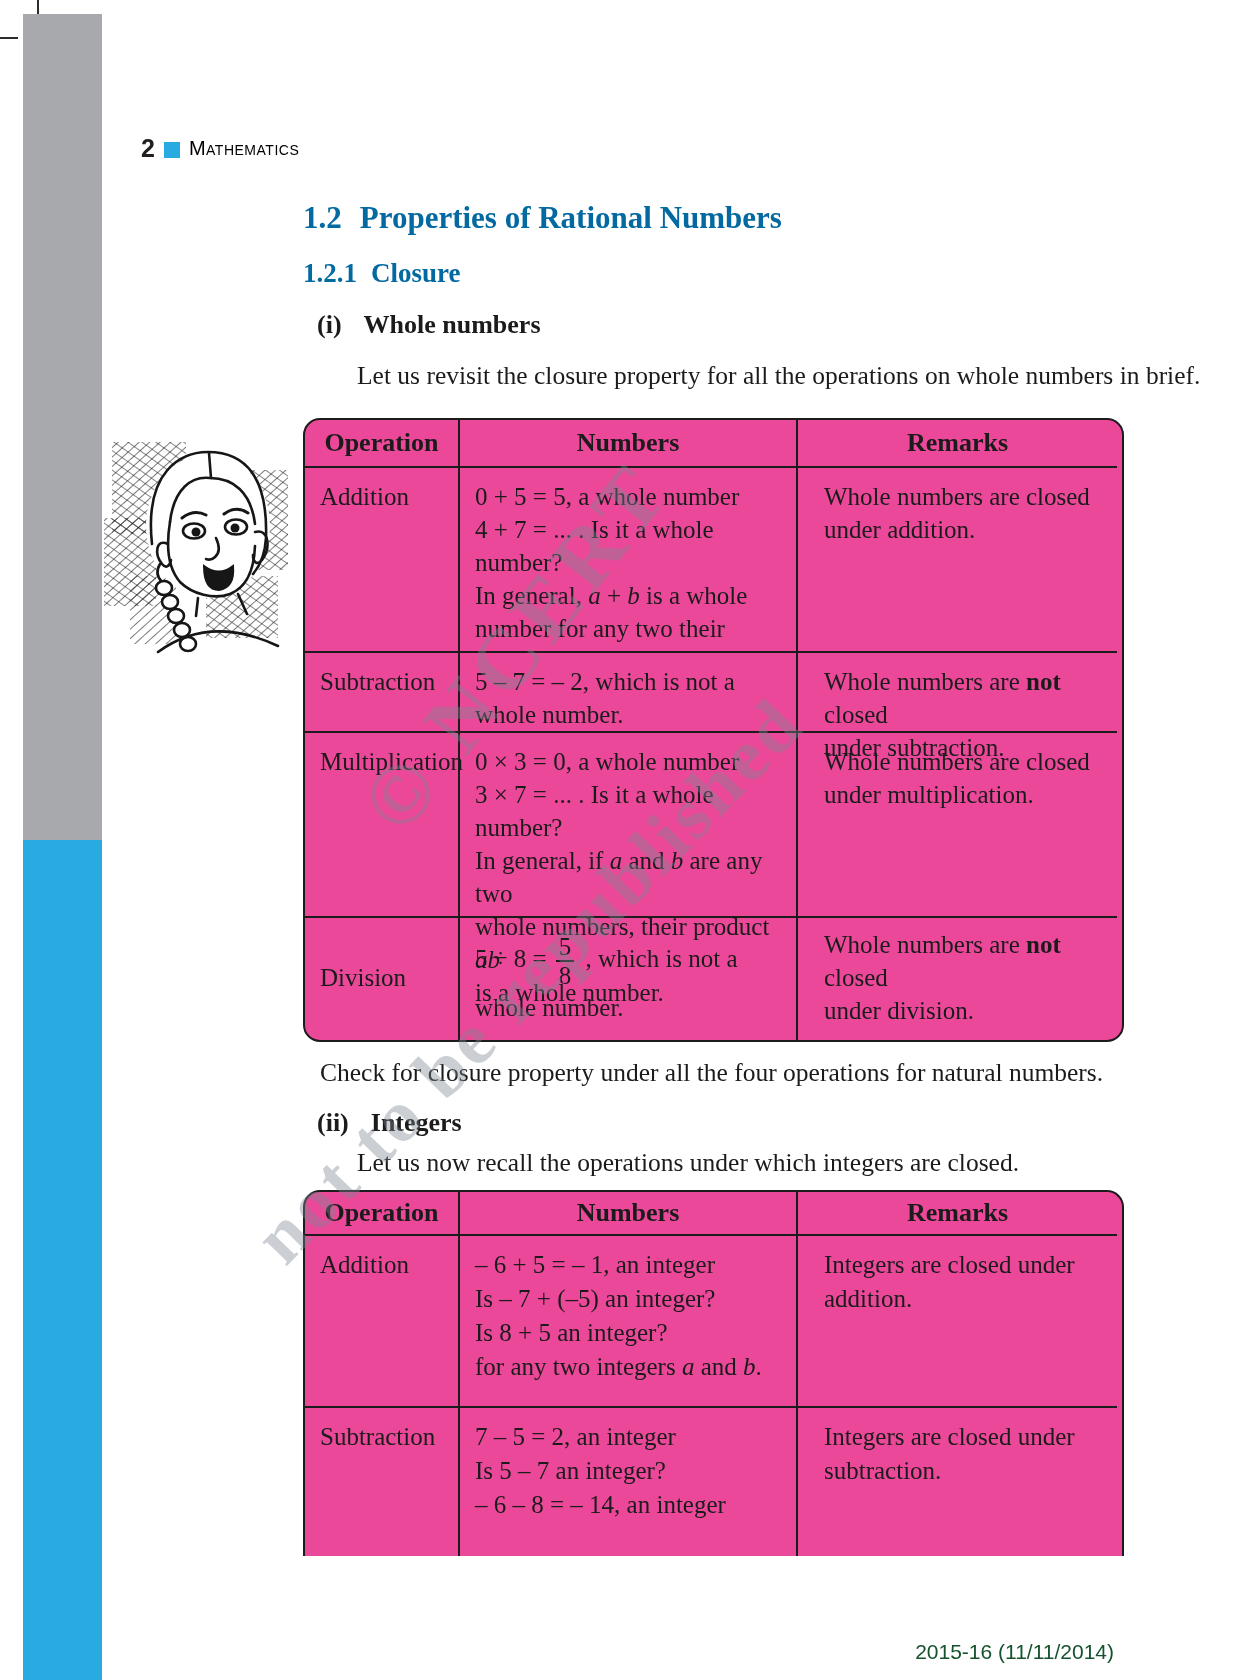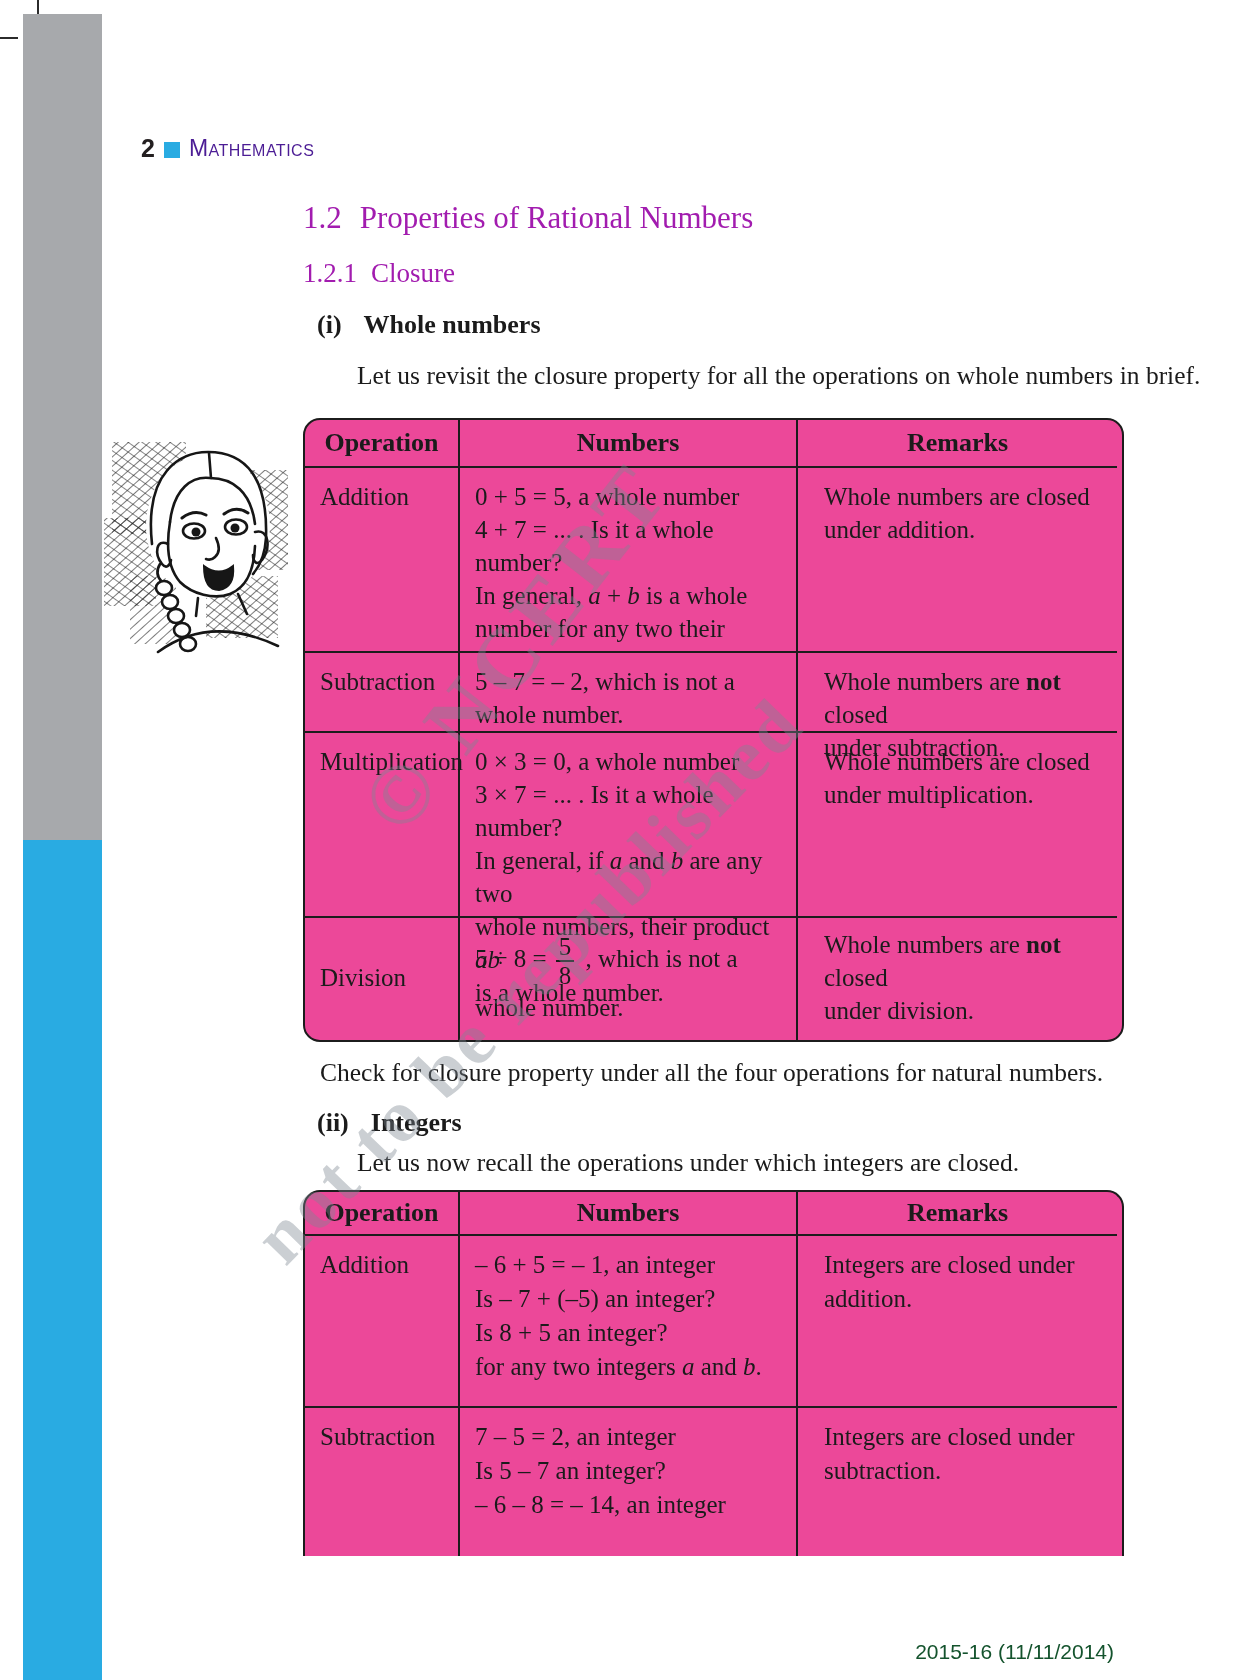--- a/index.html
+++ b/index.html
@@ -11,24 +11,24 @@
 
   
   #bar-gray{position:absolute;left:23px;top:14px;width:79px;height:826px;background:#a7a9ac;}
   #bar-blue{position:absolute;left:23px;top:840px;width:79px;height:840px;background:#29abe2;}
 
   
   #running-head{position:absolute;left:141px;top:134px;display:flex;align-items:center;gap:9px;
                 font-family:"Liberation Sans",sans-serif;}
   #running-head .pg{font-weight:bold;font-size:25px;color:#231f20;}
   #running-head .sq{width:16px;height:16px;background:#29abe2;margin-top:2px;}
-  #running-head .brand{font-variant:small-caps;font-size:23px;letter-spacing:.5px;color:#4c1d95;}
-
-  
-  .h-blue{position:absolute;color:#a21caf;font-weight:normal;display:flex;gap:18px;white-space:nowrap;align-items:flex-end;}
+  #running-head .brand{font-variant:small-caps;font-size:20px;letter-spacing:.5px;color:#000000;}
+
+  
+  .h-blue{position:absolute;color:#0369a1;font-weight:bold;display:flex;gap:18px;white-space:nowrap;align-items:flex-end;}
   #section-heading{left:303px;top:200px;font-size:31px;}
   #subsection-heading{left:303px;top:258px;font-size:27px;gap:14px;}
   .part-heading{position:absolute;font-weight:bold;font-size:26px;display:flex;gap:22px;white-space:nowrap;}
   #part1-heading{left:317px;top:310px;}
   #part2-heading{left:317px;top:1108px;}
 
   .para{position:absolute;font-size:25.5px;white-space:nowrap;}
   #intro-whole{left:357px;top:361px;}
   #check-note{left:320px;top:1058px;}
   #intro-integers{left:357px;top:1148px;}

